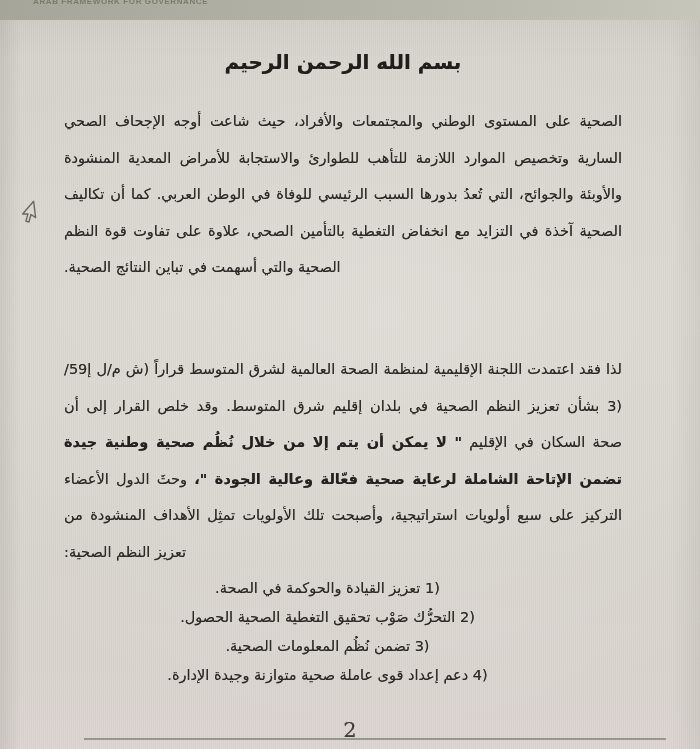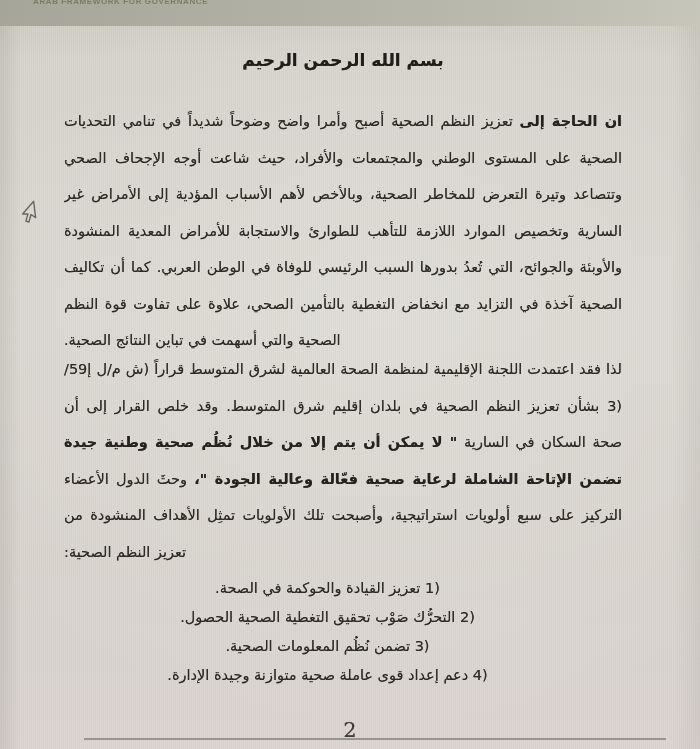--- a/index.html
+++ b/index.html
@@ -6,36 +6,36 @@
   .screen {
     position:relative; width:700px; height:749px; overflow:hidden;
     background:
       repeating-linear-gradient(90deg, rgba(255,255,255,0.035) 0 1px, rgba(0,0,0,0.022) 1px 2px),
       linear-gradient(90deg, rgba(60,60,50,0.10) 0, rgba(60,60,50,0) 3%, rgba(60,60,50,0) 96%, rgba(60,60,50,0.07) 100%),
       radial-gradient(130% 100% at 55% 42%, rgba(255,255,255,0.17) 0%, rgba(255,255,255,0) 58%),
       linear-gradient(180deg, #c2c0b6 0px, #cfccc4 14px, #d6d3cb 60px, #dad7d0 300px, #d8d4cd 560px, #dcd5d1 749px);
     font-family:"DejaVu Sans", sans-serif;
   }
   .top-band {
-    position:absolute; top:0; left:0; right:0; height:26px; overflow:hidden;
+    position:absolute; top:0; left:0; right:0; height:20px; overflow:hidden;
     background:linear-gradient(90deg,#a5a599 0%, #afafa3 35%, #b9b9ad 70%, #c6c6ba 100%);
   }
   .faint-header {
     position:absolute; top:-3px; left:33px;
     font-family:"Liberation Sans", sans-serif; font-size:8px; font-weight:bold;
     letter-spacing:0.6px; color:#73755f; opacity:0.85; white-space:nowrap;
   }
   .doc {
     position:absolute; left:64px; top:0; width:558px;
     color:#2b2a27; font-size:14.5px;
     text-shadow:0 0 0.6px rgba(43,42,39,0.65);
   }
   .doc-title {
     position:absolute; top:50px; left:0; right:0;
-    text-align:center; font-weight:bold; font-size:17px; color:#1f1e1b;
+    text-align:center; font-weight:bold; font-size:20px; color:#1f1e1b;
   }
   .para { position:absolute; left:0; right:0; }
   .p1 { top:103px; }
   .p2 { top:351px; }
   .line { height:36.5px; line-height:36.5px; overflow:hidden; white-space:nowrap; }
   .just { text-align:justify; text-align-last:justify; white-space:normal; }
   .last-line { text-align:left; }
   b { font-weight:bold; color:#232220; }
   .num { direction:ltr; unicode-bidi:isolate; display:inline-block; }
   .goal-list { position:absolute; top:574px; left:0; right:31px; margin:0; padding:0; list-style:none; }
@@ -59,33 +59,31 @@
 
   <svg class="cursor" width="17" height="24" viewBox="0 0 17 24">
     <path d="M2,1 L2,17.5 L6.2,13.8 L9.2,21 L12.1,19.7 L9.1,12.8 L14.5,12.3 Z" fill="#dcd9d2" fill-opacity="0.55" stroke="#55544e" stroke-width="1.4" stroke-linejoin="round"></path>
   </svg>
 
   <div class="doc" dir="rtl">
 
     <div class="doc-title">بسم الله الرحمن الرحيم</div>
 
     <div class="para p1">
-      <div class="line just"><b>ان الحاجة إلى</b> <span>تعزيز النظم الصحية أصبح وأمرا واضح وضوحاً شديداً في تنامي التحديات</span></div>
       <div class="line just">الصحية على المستوى الوطني والمجتمعات والأفراد، حيث شاعت أوجه الإجحاف الصحي عالميا.</div>
-      <div class="line just">وتتصاعد وتيرة التعرض للمخاطر الصحية، وبالأخص لأهم الأسباب المؤدية إلى الأمراض غير</div>
       <div class="line just">السارية وتخصيص الموارد اللازمة للتأهب للطوارئ والاستجابة للأمراض المعدية المنشودة</div>
       <div class="line just">والأوبئة والجوائح، التي تُعدُ بدورها السبب الرئيسي للوفاة في الوطن العربي. كما أن تكاليف الرعاية</div>
       <div class="line just">الصحية آخذة في التزايد مع انخفاض التغطية بالتأمين الصحي، علاوة على تفاوت قوة النظم</div>
       <div class="line last-line">الصحية والتي أسهمت في تباين النتائج الصحية.</div>
     </div>
 
     <div class="para p2">
       <div class="line just">لذا فقد اعتمدت اللجنة الإقليمية لمنظمة الصحة العالمية لشرق المتوسط قراراً (ش م/ل إ59/ق-</div>
       <div class="line just"><span class="num">3)</span> <span>بشأن تعزيز النظم الصحية في بلدان إقليم شرق المتوسط. وقد خلص القرار إلى أن تحسين</span></div>
-      <div class="line just"><span>صحة السكان في السارية</span> <b>" لا يمكن أن يتم إلا من خلال نُظُم صحية وطنية جيدة الأداء،</b></div>
+      <div class="line just"><span>صحة السكان في الإقليم</span> <b>" لا يمكن أن يتم إلا من خلال نُظُم صحية وطنية جيدة الأداء،</b></div>
       <div class="line just"><b>تضمن الإتاحة الشاملة لرعاية صحية فعّالة وعالية الجودة "،</b> <span>وحثَ الدول الأعضاء على</span></div>
       <div class="line just">التركيز على سبع أولويات استراتيجية، وأصبحت تلك الأولويات تمثِل الأهداف المنشودة من</div>
       <div class="line last-line">تعزيز النظم الصحية:</div>
     </div>
 
     <ol class="goal-list">
       <li><span class="num">1)</span> <span>تعزيز القيادة والحوكمة في الصحة.</span></li>
       <li><span class="num">2)</span> <span>التحرُّك صَوْب تحقيق التغطية الصحية الحصول.</span></li>
       <li><span class="num">3)</span> <span>تضمن نُظُم المعلومات الصحية.</span></li>
       <li><span class="num">4)</span> <span>دعم إعداد قوى عاملة صحية متوازنة وجيدة الإدارة.</span></li>

